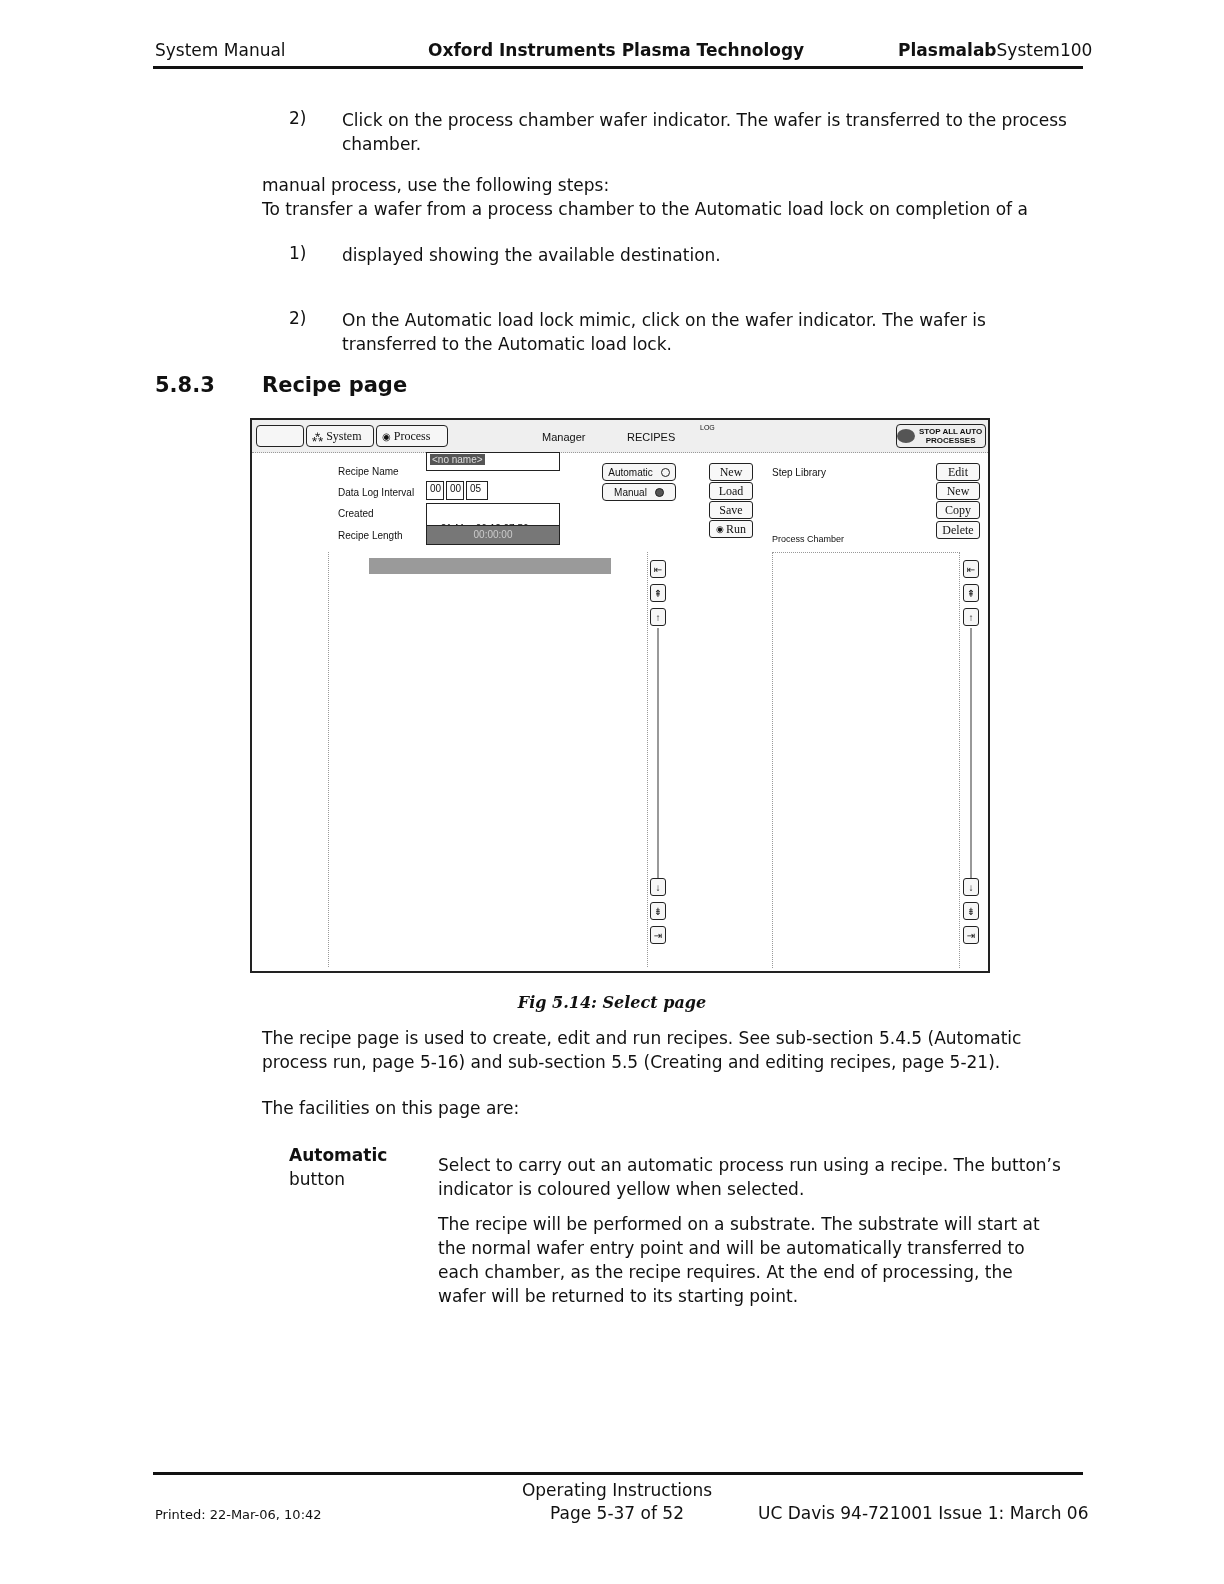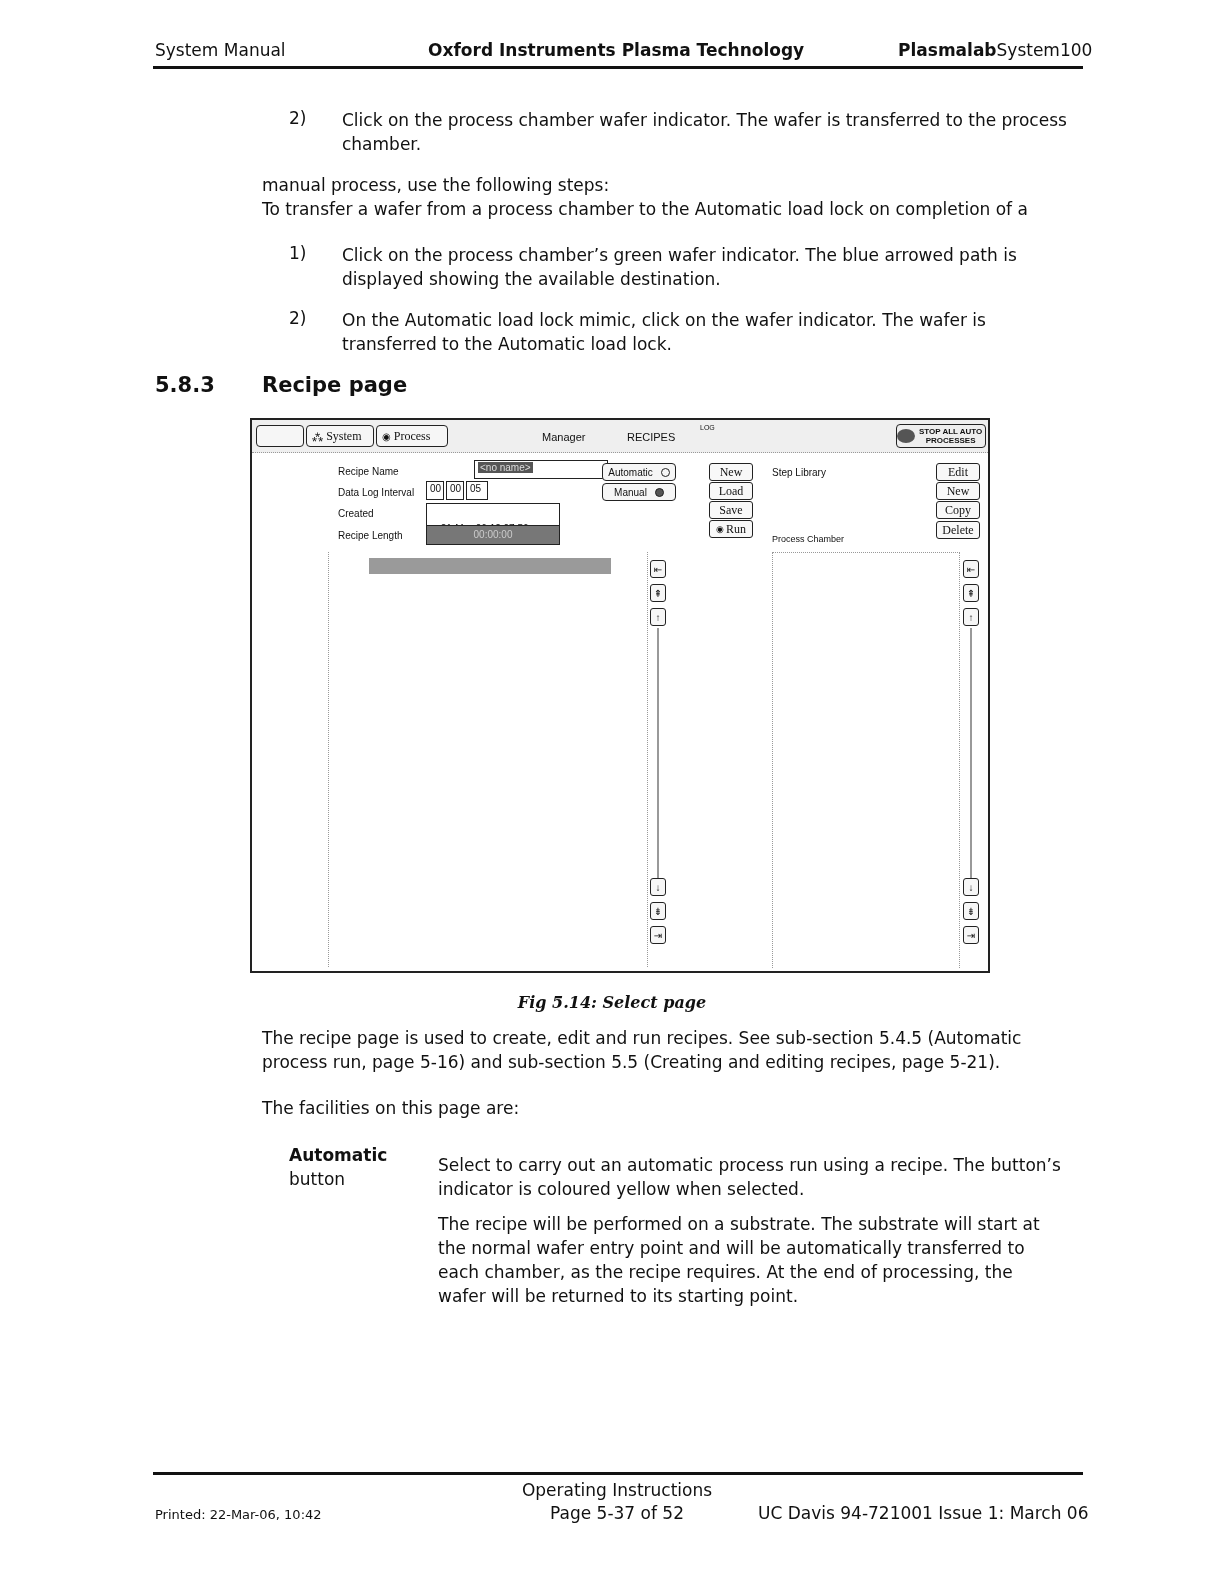--- a/index.html
+++ b/index.html
@@ -59,21 +59,20 @@
   <div>chamber.</div>
 </div>
 
 <div class="abs para" style="left:262px;top:173px;">
   <div>manual process, use the following steps:</div>
   <div>To transfer a wafer from a process chamber to the Automatic load lock on completion of a</div>
 </div>
 
 <div class="abs num" style="left:289px;top:243px;">1)</div>
 <div class="abs para" style="left:342px;top:243px;">
-  <div>Click on the process chamber’s green wafer indicator. The blue arrowed path is</div>
   <div>displayed showing the available destination.</div>
 </div>
 <div class="abs num" style="left:289px;top:308px;">2)</div>
 <div class="abs para" style="left:342px;top:308px;">
   <div>On the Automatic load lock mimic, click on the wafer indicator. The wafer is</div>
   <div>transferred to the Automatic load lock.</div>
 </div>
 
 <div class="abs sect-num">5.8.3</div>
 <div class="abs sect-title">Recipe page</div>
@@ -96,21 +95,21 @@
       <div class="stop-btn">
         <span class="stop-icon"></span>
         <span class="stop-text">
           <span>STOP ALL AUTO</span><br>
           <span>PROCESSES</span>
         </span>
       </div>
     </div>
 
     <div class="flabel" style="left:86px;top:46px;">Recipe Name</div>
-    <div class="fbox" style="left:174px;top:40px;width:134px;height:19px;margin-left:48px;">
+    <div class="fbox" style="left:174px;top:32px;width:134px;height:19px;">
       <span class="name-sel">&lt;no name&gt;</span>
     </div>
 
     <div class="flabel" style="left:86px;top:67px;">Data Log Interval</div>
     <div class="fbox" style="left:174px;top:61px;width:18px;height:19px;">00</div>
     <div class="fbox" style="left:194px;top:61px;width:18px;height:19px;">00</div>
     <div class="fbox" style="left:214px;top:61px;width:22px;height:19px;">05</div>
 
     <div class="flabel" style="left:86px;top:88px;">Created</div>
     <div class="fbox" style="left:174px;top:83px;width:134px;height:28px;text-align:center;padding-top:19px;">21-Mar-06  12:07:56 pm</div>

